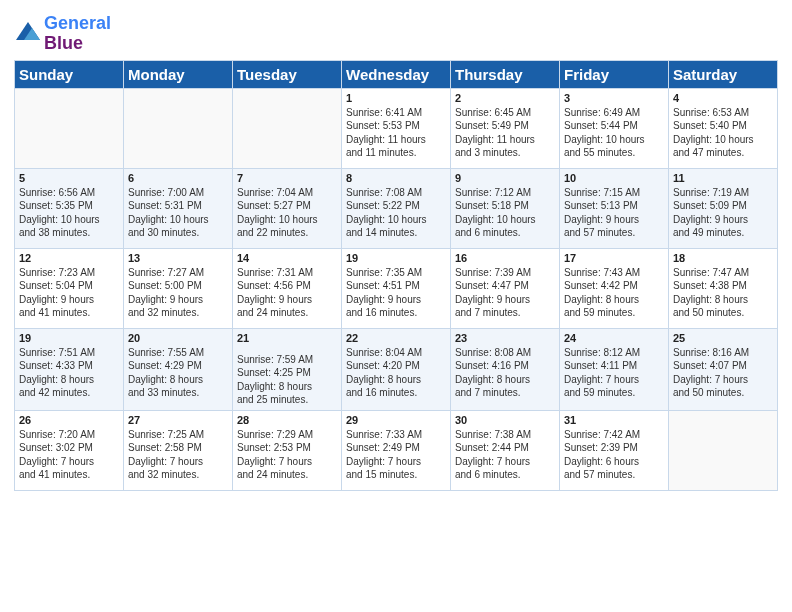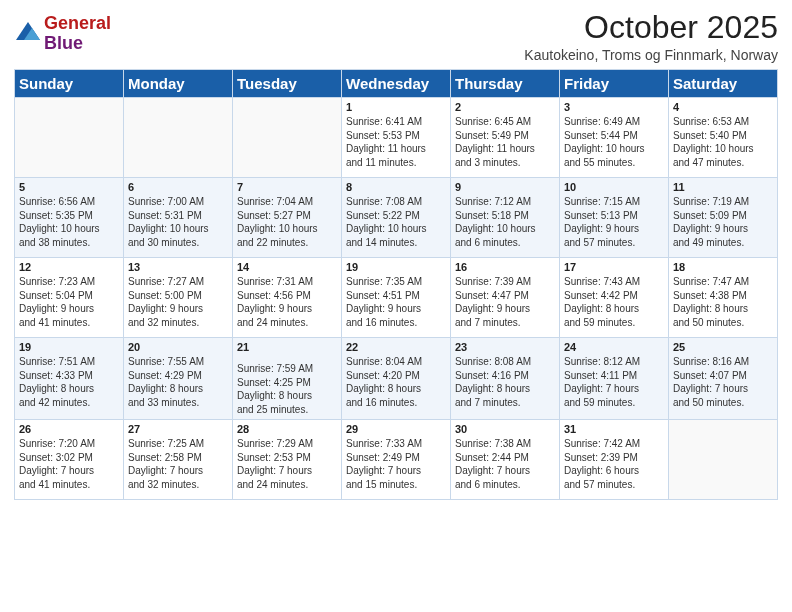--- a/index.html
+++ b/index.html
@@ -25,21 +25,21 @@
     .logo {
       display: flex;
       align-items: center;
       margin-top: 4px;
     }
     .logo-text {
       font-size: 18px;
       font-weight: bold;
       line-height: 1.1;
     }
-    .logo-general { color: #b91c1c; }
+    .logo-general { color: #3b82f6; }
     .logo-blue { color: #701a75; }
     .logo-icon {
       width: 28px;
       height: 28px;
       margin-right: 2px;
     }
     .title-section {
       text-align: right;
     }
     .month-title {
@@ -105,24 +105,20 @@
   <div class="header">
     <div class="logo">
       <svg class="logo-icon" viewBox="0 0 28 28">
         <polygon points="14,2 26,20 2,20" fill="#1a5fa8"></polygon>
         <polygon points="18,8 26,20 10,20" fill="#4a9fd4"></polygon>
       </svg>
       <div class="logo-text">
         <span class="logo-general">General</span><br>
         <span class="logo-blue">Blue</span>
       </div>
-    </div>
-    <div class="title-section">
-      <div class="month-title">October 2025</div>
-      <div class="location">Kautokeino, Troms og Finnmark, Norway</div>
     </div>
   </div>
 
   <table class="calendar">
     <thead>
       <tr>
         <th>Sunday</th>
         <th>Monday</th>
         <th>Tuesday</th>
         <th>Wednesday</th>

